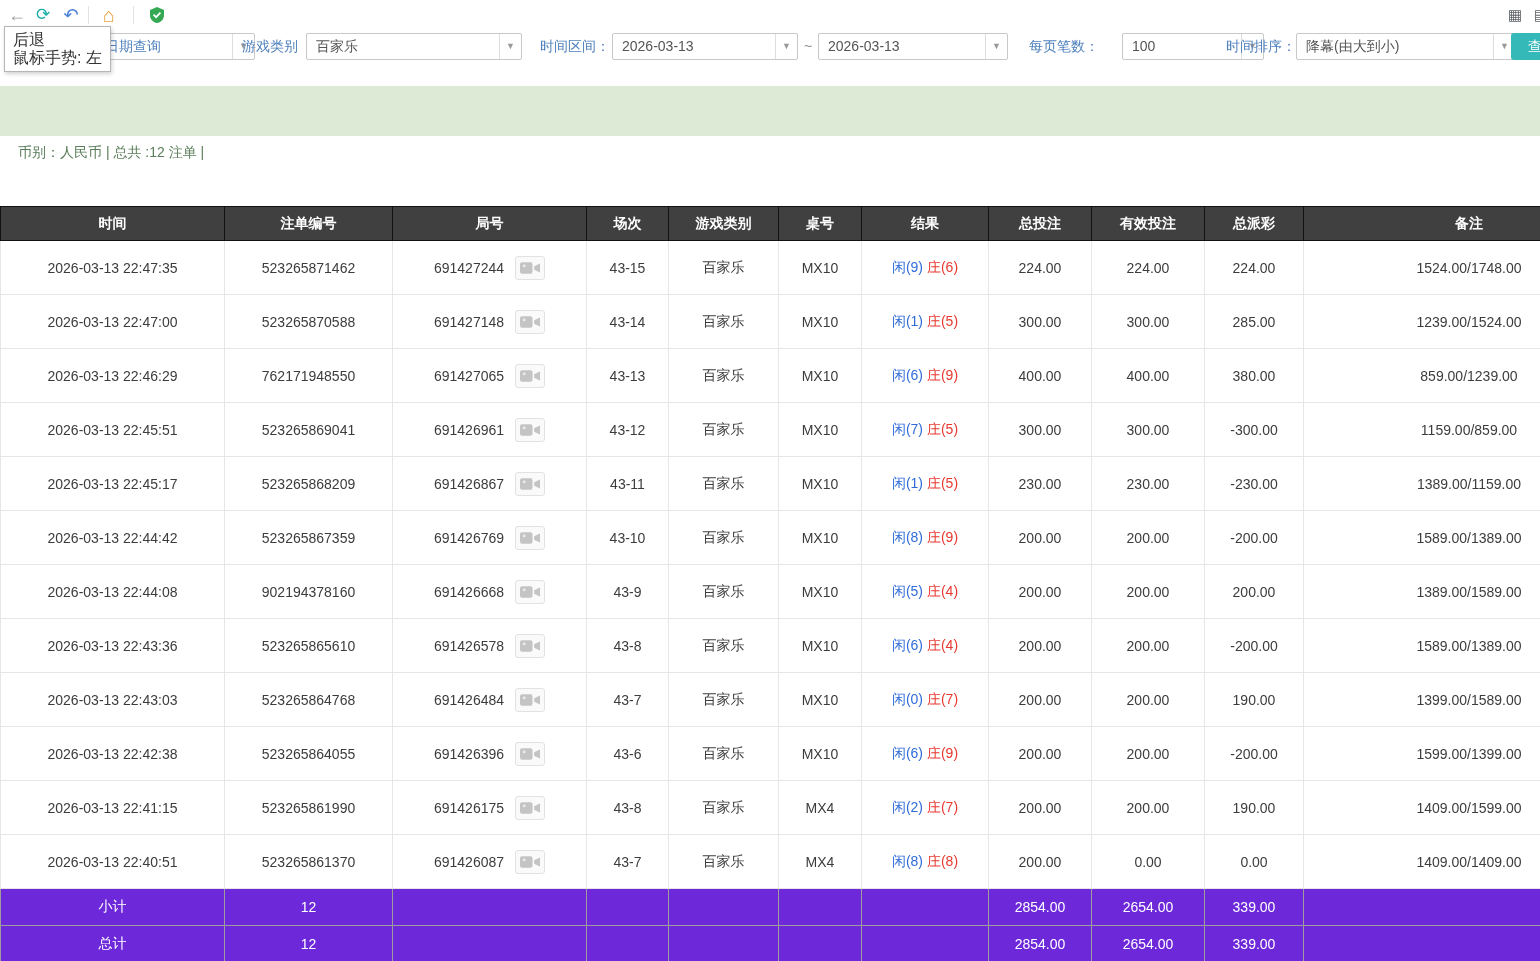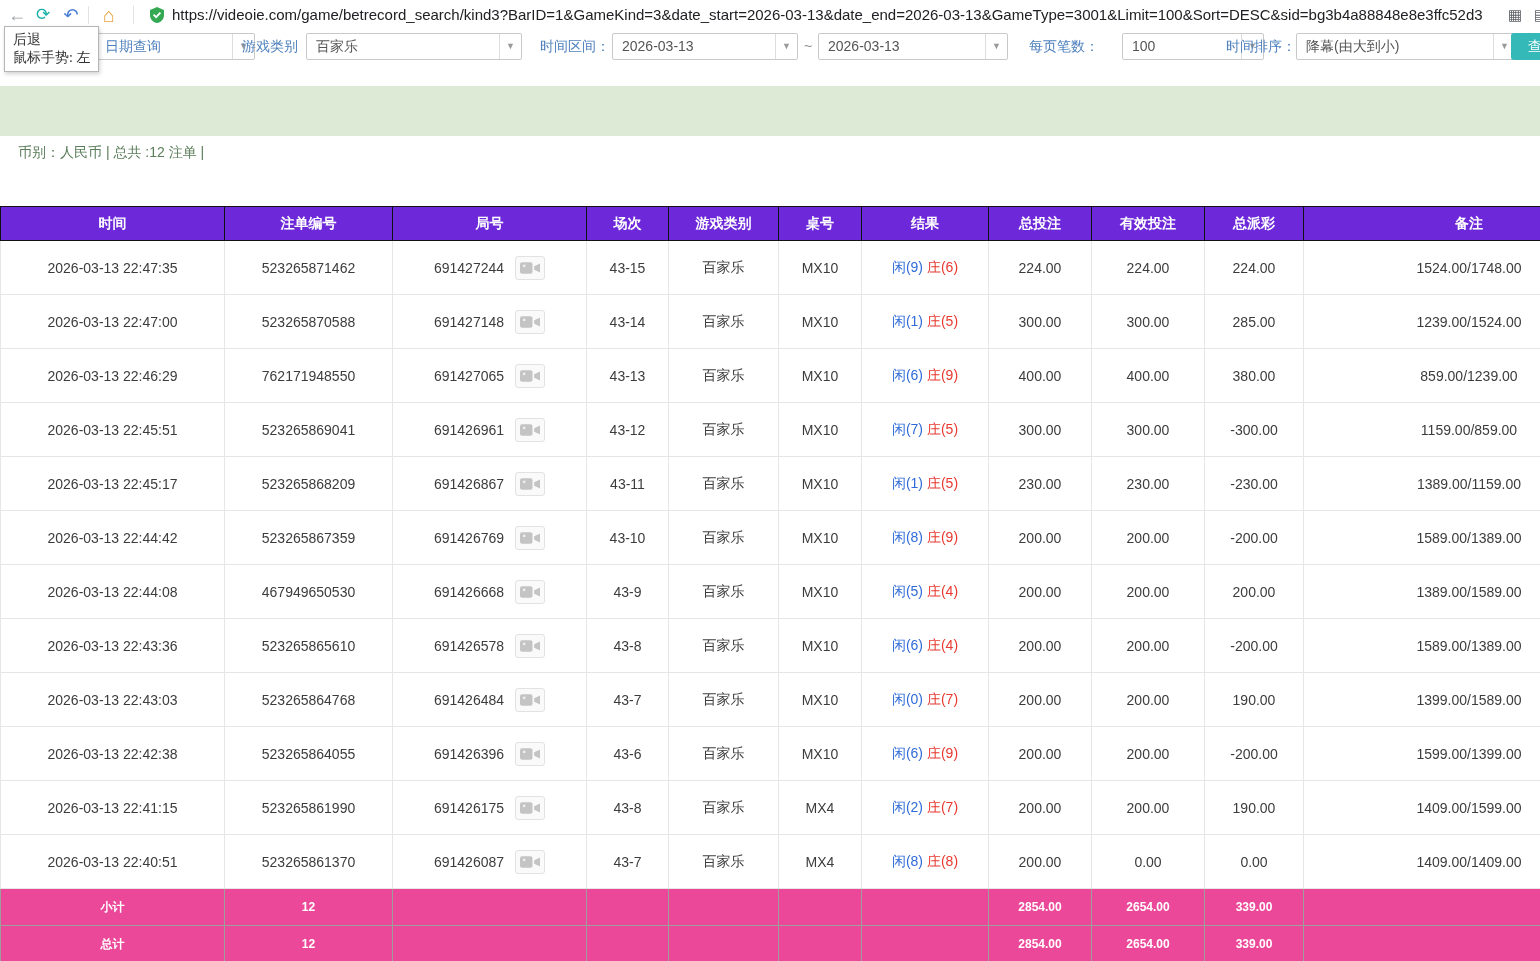--- a/index.html
+++ b/index.html
@@ -17,42 +17,42 @@
   .ic-undo   { left: 58px; color: #4a7fd6; }
   .ic-home   { left: 96px; color: #e8a33d; font-size: 20px; }
   .vdiv { position: absolute; top: 6px; width: 1px; height: 18px; background: #e3e3e3; }
   .shield { position: absolute; left: 150px; top: 7px; width: 14px; height: 16px; }
   .url-text { position: absolute; left: 172px; top: 0; line-height: 30px; font-size: 15px; color: #202124; white-space: nowrap; cursor: text; }
   .ic-grid { left: 1502px; color: #5f6368; font-size: 15px; }
   .ic-edge { left: 1528px; color: #5f6368; font-size: 15px; }
 
   
   .tooltip { position: absolute; left: 4px; top: 26px; z-index: 60; background: #fff; border: 1px solid #b5b5b5; box-shadow: 1px 2px 4px rgba(0,0,0,.18); padding: 4px 8px; }
-  .tooltip div { font-size: 14px; color: #333; line-height: 18px; white-space: nowrap; font-family: Liberation Serif, serif; }
+  .tooltip div { font-size: 16px; color: #333; line-height: 18px; white-space: nowrap; }
 
   
   .filter-bar { position: absolute; top: 30px; left: 0; width: 1540px; height: 32px; background: #fff; }
   .flabel { position: absolute; top: 0; line-height: 32px; font-size: 14px; color: #4f81bd; white-space: nowrap; }
   .tilde { color: #8a8a8a; }
   .fselect { position: absolute; top: 3px; height: 27px; background: #fff; border: 1px solid #c9c9c9; border-radius: 2px; cursor: pointer; }
   .fselect .val { position: absolute; left: 9px; top: 0; line-height: 25px; font-size: 14px; color: #555; white-space: nowrap; }
   .fselect .val.bluev { color: #4f81bd; }
   .fselect .arrow { position: absolute; right: 0; top: 0; width: 22px; height: 25px; border-left: 1px solid #ddd; color: #999; font-size: 9px; text-align: center; line-height: 25px; }
   .search-btn { position: absolute; left: 1511px; top: 3px; width: 62px; height: 27px; background: #35b8b8; color: #fff; border: none; border-radius: 3px; font-size: 14px; text-align: center; line-height: 27px; cursor: pointer; }
 
   
   .summary-bar { position: absolute; top: 86px; left: 0; width: 1540px; height: 50px; background: #dcead6; }
   .summary-left { position: absolute; left: 18px; top: 0; line-height: 50px; font-size: 14px; color: #5a7d5a; white-space: nowrap; margin-top: 41px; }
   .summary-right { position: absolute; left: 1326px; top: 0; line-height: 50px; font-size: 14px; color: #fb2a2a; white-space: nowrap; }
 
   
   .bet-table { position: absolute; top: 206px; left: 0; width: 1634px; border-collapse: collapse; table-layout: fixed; }
-  .bet-table thead th { background: #6d28d9; border: 1px solid #111; color: #fff; font-size: 14px; font-weight: bold; height: 34px; text-align: center; }
+  .bet-table thead th { background: #404040; border: 1px solid #111; color: #fff; font-size: 14px; font-weight: bold; height: 34px; text-align: center; }
   .bet-table tbody td { height: 54px; background: #fff; border: 1px solid #e6e6e6; text-align: center; font-size: 14px; color: #3c3c3c; }
-  .bet-table tfoot td { height: 37px; background: #ec4899; border: 1px solid #9d9d9d; color: #fff; font-size: 12px; text-align: center; font-weight: bold; }
+  .bet-table tfoot td { height: 37px; background: #6d28d9; border: 1px solid #9d9d9d; color: #fff; font-size: 14px; text-align: center; font-weight: normal; }
   .blue { color: #2f6bd8; }
   .player { color: #2f6bd8; }
   .banker { color: #e8382f; }
   .neg { color: #e8382f; }
   .round-wrap { display: inline-flex; align-items: center; gap: 11px; }
   .video-btn { display: inline-flex; width: 30px; height: 24px; border: 1px solid #e2e2e2; border-radius: 3px; background: #fafafa; align-items: center; justify-content: center; cursor: pointer; }
 </style>
 </head>
 <body>
 
@@ -62,21 +62,20 @@
   <span class="nav-icon ic-undo">↶</span>
   <span class="vdiv" style="left:88px"></span>
   <span class="nav-icon ic-home">⌂</span>
   <span class="vdiv" style="left:133px"></span>
   <span class="shield">
     <svg width="14" height="16" viewBox="0 0 14 16">
         <path d="M7 0 L14 3 V8 C14 13 10.5 15.3 7 16 C3.5 15.3 0 13 0 8 V3 Z" fill="#34a853"></path>
         <path d="M3.6 7.6 L6.1 10.1 L10.4 5.6" stroke="#fff" stroke-width="1.8" fill="none"></path>
       </svg>
   </span>
-  <span class="url-text">https://videoie.com/game/betrecord_search/kind3?BarID=1&amp;GameKind=3&amp;date_start=2026-03-13&amp;date_end=2026-03-13&amp;GameType=3001&amp;Limit=100&amp;Sort=DESC&amp;sid=bg3b4a88848e8e3ffc52d3</span>
   <span class="nav-icon ic-grid">▦</span>
   <span class="nav-icon ic-edge">▤</span>
 </div>
 
 <div class="tooltip">
   <div>后退</div>
   <div>鼠标手势: 左</div>
 </div>
 
 <div class="filter-bar">
@@ -308,21 +307,21 @@
       <span class="player">闲(8)</span>
       <span class="banker">庄(9)</span>
     </td>
     <td class="blue">200.00</td>
     <td>200.00</td>
     <td class="neg">-200.00</td>
     <td>1589.00/1389.00</td>
   </tr>
       <tr class="data-row">
     <td>2026-03-13 22:44:08</td>
-    <td>467949650530</td>
+    <td>902194378160</td>
     <td>
       <span class="round-wrap">
         <span>691426668</span>
         <span class="video-btn">
           <svg width="20" height="14" viewBox="0 0 24 16">
                 <rect x="0" y="1" width="15" height="14" rx="2.5" fill="#c4c4c4"></rect>
                 <path d="M17 6 L24 2.5 V13.5 L17 10 Z" fill="#c4c4c4"></path>
                 <circle cx="5" cy="5.5" r="1.6" fill="#efefef"></circle>
               </svg>
         </span>

